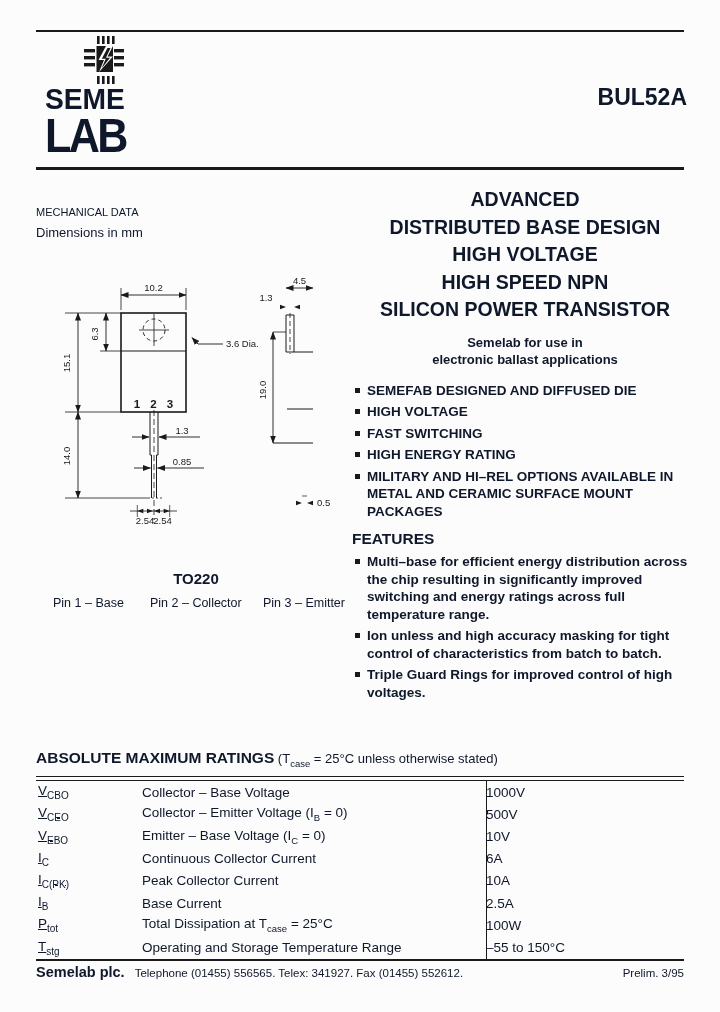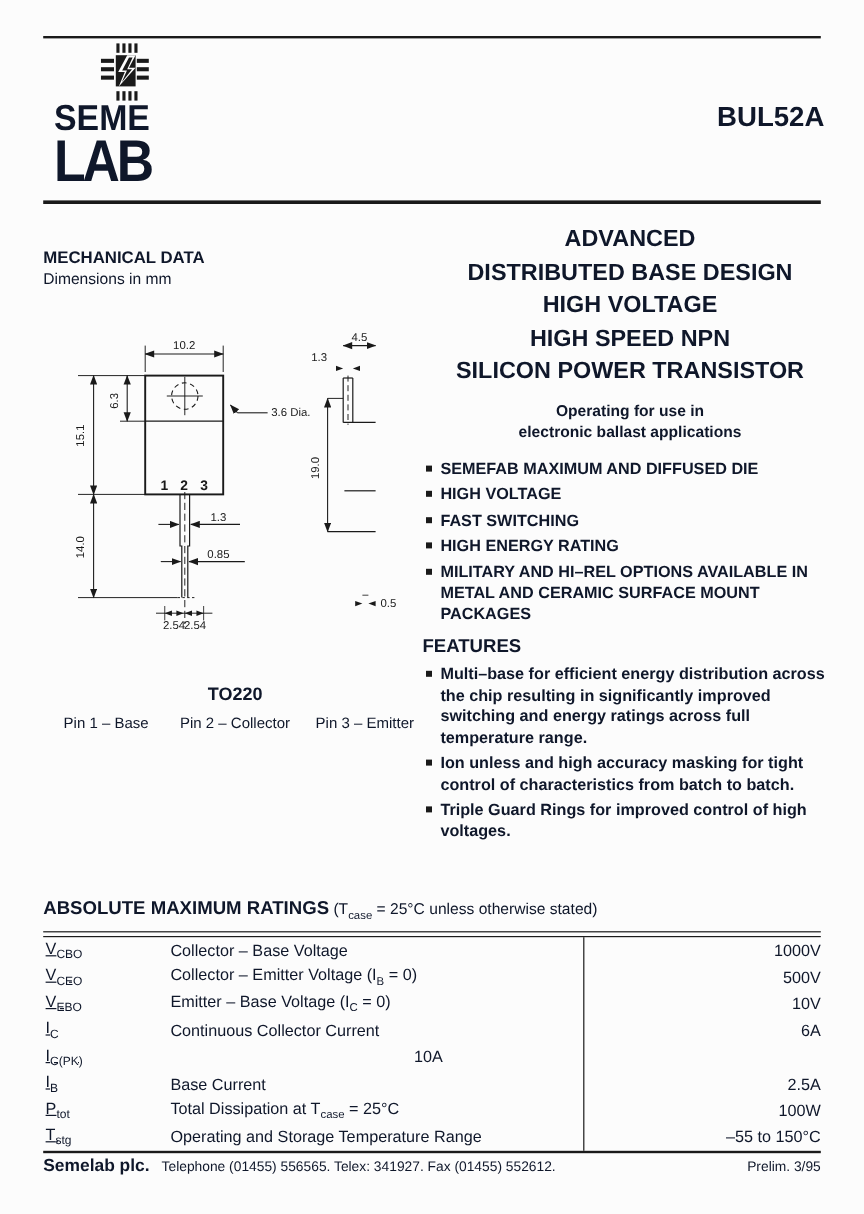--- a/index.html
+++ b/index.html
@@ -8,21 +8,21 @@
   .rule{position:absolute;background:#1a1a1a;}
   .top-rule{top:30px;left:36px;width:648px;height:2px;}
   .header-rule{top:167px;left:36px;width:648px;height:3px;}
 
   .logo-icon{position:absolute;top:36px;left:84px;}
   .brand{position:absolute;top:84px;left:45px;line-height:1;}
   .brand-seme{font-weight:bold;font-size:30px;letter-spacing:0px;transform:scaleX(0.94);transform-origin:left;}
   .brand-lab{font-weight:bold;font-size:49px;letter-spacing:-3px;margin-top:-3px;transform:scaleX(0.88);transform-origin:left;}
   .part-number{position:absolute;top:84px;right:33px;font-weight:bold;font-size:23px;}
 
-  .mech-title{position:absolute;top:206px;left:36px;font-weight:bold;font-size:14px;}
+  .mech-title{position:absolute;top:206px;left:36px;font-weight:normal;font-size:11px;}
   .mech-sub{position:absolute;top:225px;left:36px;font-size:13px;}
   .drawing{position:absolute;top:250px;left:30px;}
   .drawing text{font-family:"Liberation Sans",sans-serif;fill:#1a1a1a;font-size:9.5px;}
   .drawing .pin-num{font-size:11.5px;font-weight:bold;}
   .to220{position:absolute;top:570px;left:36px;width:320px;text-align:center;font-weight:bold;font-size:15px;}
   .pin-label{position:absolute;top:596px;font-size:12.5px;}
   .pin1{left:53px;} .pin2{left:150px;} .pin3{left:263px;}
 
   .right-col{position:absolute;top:186px;left:352px;width:346px;}
   .title-lines{text-align:center;font-weight:bold;font-size:19.5px;line-height:27.5px;}
@@ -36,21 +36,21 @@
   .ratings-head{font-size:13px;height:24px;}
   .ratings-head .rh-title{font-weight:bold;font-size:15.5px;}
   sub{font-size:9.5px;}
   .dbl-rule{height:3px;border-top:1.2px solid #1a1a1a;border-bottom:1.2px solid #1a1a1a;margin-top:3px;}
   .t-body{position:relative;border-bottom:2px solid #1a1a1a;}
   .t-divider{position:absolute;left:450px;top:0;bottom:0;width:1px;background:#1a1a1a;}
   .t-row{display:flex;align-items:center;height:22.2px;font-size:13.5px;}
   .t-sym{width:104px;padding-left:2px;text-decoration:underline;}
   .t-sym sub{font-size:10px;}
   .t-desc{flex:1;}
-  .t-val{width:198px;text-align:right;padding-left:29px;}
+  .t-val{width:198px;text-align:left;padding-left:29px;}
 
   .footer{position:absolute;top:964px;left:36px;width:648px;display:flex;align-items:baseline;}
   .company{font-weight:bold;font-size:14.5px;}
   .contact{font-size:11.5px;margin-left:10px;}
   .revision{font-size:11.5px;margin-left:auto;}
 </style>
 </head>
 <body>
 
 <div class="page">
@@ -182,27 +182,27 @@
 
   <div class="right-col">
     <div class="title-lines">
         <div>ADVANCED</div>
         <div>DISTRIBUTED BASE DESIGN</div>
         <div>HIGH VOLTAGE</div>
         <div>HIGH SPEED NPN</div>
         <div>SILICON POWER TRANSISTOR</div>
       </div>
     <div class="subtitle">
-        <div>Operating for use in</div>
+        <div>Semelab for use in</div>
         <div>electronic ballast applications</div>
       </div>
     <div class="blist">
         <div class="item">
           <span class="sq"></span>
-          <span>SEMEFAB MAXIMUM AND DIFFUSED DIE</span>
+          <span>SEMEFAB DESIGNED AND DIFFUSED DIE</span>
         </div>
         <div class="item">
           <span class="sq"></span>
           <span>HIGH VOLTAGE</span>
         </div>
         <div class="item">
           <span class="sq"></span>
           <span>FAST SWITCHING</span>
         </div>
         <div class="item">
@@ -253,20 +253,21 @@
           <div class="t-desc">Emitter – Base Voltage (I<sub>C</sub> = 0)</div>
           <div class="t-val">10V</div>
         </div>
         <div class="t-row">
           <div class="t-sym">I<sub>C</sub></div>
           <div class="t-desc">Continuous Collector Current</div>
           <div class="t-val">6A</div>
         </div>
         <div class="t-row">
           <div class="t-sym">I<sub>C(PK)</sub></div>
+          <div class="t-desc">Peak Collector Current</div>
           <div class="t-val">10A</div>
         </div>
         <div class="t-row">
           <div class="t-sym">I<sub>B</sub></div>
           <div class="t-desc">Base Current</div>
           <div class="t-val">2.5A</div>
         </div>
         <div class="t-row">
           <div class="t-sym">P<sub>tot</sub></div>
           <div class="t-desc">Total Dissipation at T<sub>case</sub> = 25°C</div>

